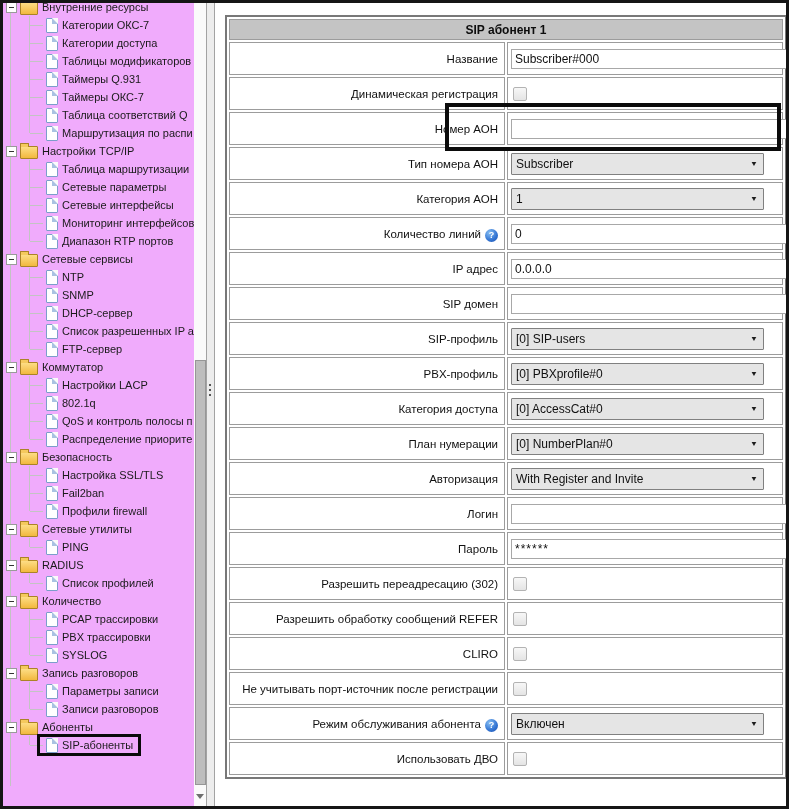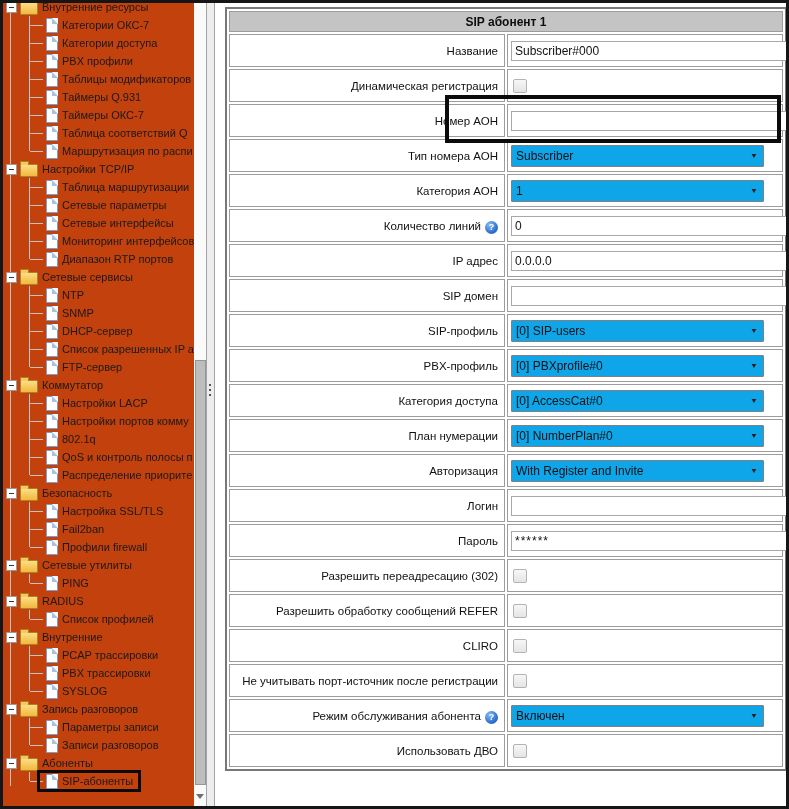--- a/index.html
+++ b/index.html
@@ -1,21 +1,21 @@
 <!DOCTYPE html>
 <html><head>
 <meta charset="utf-8">
 <style>
   * { margin:0; padding:0; box-sizing:content-box; }
   html,body { width:789px; height:809px; }
   body { font-family:"Liberation Sans", sans-serif; background:#fff; }
   #frame { width:783px; height:803px; border:3px solid #151515; display:flex; overflow:hidden; background:#fff; }
 
   
-  #sidebar { width:191px; height:803px; background:#c2410c; position:relative; overflow:hidden; flex:none;text-decoration:underline; }
+  #sidebar { width:191px; height:803px; background:#f0abfc; position:relative; overflow:hidden; flex:none;text-decoration:underline; }
   #tree { position:absolute; left:0; top:-5px; width:191px; }
   .rootline { position:absolute; left:7px; top:0; width:1px; height:783px; background:#c3c3c3; }
   .trow { height:18px; position:relative; display:flex; align-items:center; white-space:nowrap; font-size:11px; color:#1a1a1a; cursor:default; }
   .trow .lbl { margin-left:4px; }
   
   .trow.folder { padding-left:0; }
   .expbox { position:absolute; left:3px; top:4px; width:9px; height:9px; background:#fff; border:1px solid #9a9a9a; z-index:2; }
   .expbox::after { content:""; position:absolute; left:2px; top:4px; width:5px; height:1px; background:#333; }
   .foldico { position:absolute; left:17px; top:4px; width:16px; height:11px; background:linear-gradient(#fddd85,#f2b83e); border:1px solid #ab8326; border-radius:1px; z-index:1; }
   .foldico::before { content:""; position:absolute; left:-1px; top:-4px; width:7px; height:3px; background:#f5c95e; border:1px solid #ab8326; border-bottom:none; border-radius:1px 1px 0 0; }
@@ -34,30 +34,30 @@
   #vthumb { position:absolute; left:1px; top:357px; width:9px; height:423px; background:#bdbdbd; border:1px solid #969696; }
   #varrow { position:absolute; left:2px; top:791px; width:0; height:0; border-left:4px solid transparent; border-right:4px solid transparent; border-top:5px solid #6e6e6e; }
 
   
   #splitter { width:9px; height:803px; background:#ededed; border-left:1px solid #a3a3a3; border-right:1px solid #a3a3a3; box-sizing:border-box; position:relative; flex:none; cursor:col-resize; }
   #splitter .dots { position:absolute; left:2px; top:381px; }
   #splitter .dots i { display:block; width:2px; height:2px; background:#555; margin:0 0 3px 0; }
 
   
   #main { flex:1; background:#fff; position:relative; }
-  #tablewrap { position:absolute; left:10px; top:4px; width:558px; }
+  #tablewrap { position:absolute; left:10px; top:12px; width:558px; }
   table.ftable { border-collapse:separate; border-spacing:2px; width:558px; background:#fff; border:2px solid #787878; table-layout:fixed; }
   td { border:1px solid #9c9c9c; background:#fff; vertical-align:middle; }
   td.hdr { height:19px; background:#c4c4c4; text-align:center; font-weight:bold; font-size:12px; color:#0d0d0d; }
   td.flbl { width:259px; height:31px; text-align:right; font-size:11.5px; color:#111; padding-right:6px; white-space:nowrap; overflow:hidden;margin-left:44px; }
   td.fval { width:279px; height:31px; padding-left:3px; }
   .tin { width:324px; height:20px; border:1px solid #a8a8a8; box-sizing:border-box; font-size:12px; color:#111; display:flex; align-items:center; padding:0 3px; background:#fff; }
   .tin.focused { border:2px solid #8ab2e2; }
   .caret { display:inline-block; width:1px; height:13px; background:#000; margin:0 0 0 1px; }
-  .sel { width:253px; height:22px; border:1px solid #808080; border-radius:1px; box-sizing:border-box; font-size:12px; color:#111; display:flex; align-items:center; justify-content:space-between; padding:0 5px 0 4px; background:#0ea5e9; }
+  .sel { width:253px; height:22px; border:1px solid #808080; border-radius:1px; box-sizing:border-box; font-size:12px; color:#111; display:flex; align-items:center; justify-content:space-between; padding:0 5px 0 4px; background:#e5e5e5; }
   .sel .arr { font-size:8px; color:#1c1c1c; transform:scaleY(0.9); }
   .cb { width:12px; height:12px; margin-left:2px; border:1px solid #b3b3b3; border-radius:2px; background:linear-gradient(#f7f7f7,#e4e4e4); }
   .help { display:inline-block; width:13px; height:13px; margin:0 0 -2px 4px; border-radius:50%; background:radial-gradient(circle at 35% 30%, #85bdf2, #3273d2 60%, #1d50a9); color:#fff; font-size:9px; font-weight:bold; text-align:center; line-height:13px; }
   .pwd { letter-spacing:1px; }
   #num-highlight { position:absolute; left:220px; top:88px; width:336px; height:48px; border:4px solid #0b0b0b; box-sizing:border-box; pointer-events:none; z-index:5; }
 </style>
 </head>
 <body>
 
 <div id="frame">
@@ -73,24 +73,20 @@
         <div class="trow leaf">
           <span class="docico"></span>
           <span class="lbl">Категории ОКС-7</span>
         </div>
         <div class="trow leaf">
           <span class="docico"></span>
           <span class="lbl">Категории доступа</span>
         </div>
         <div class="trow leaf">
           <span class="docico"></span>
-          <span class="lbl">PBX профили</span>
-        </div>
-        <div class="trow leaf">
-          <span class="docico"></span>
           <span class="lbl">Таблицы модификаторов</span>
         </div>
         <div class="trow leaf">
           <span class="docico"></span>
           <span class="lbl">Таймеры Q.931</span>
         </div>
         <div class="trow leaf">
           <span class="docico"></span>
           <span class="lbl">Таймеры ОКС-7</span>
         </div>
@@ -156,24 +152,20 @@
           <span class="expbox"></span>
           <span class="foldico"></span>
           <span class="lbl">Коммутатор</span>
         </div>
         <div class="trow leaf">
           <span class="docico"></span>
           <span class="lbl">Настройки LACP</span>
         </div>
         <div class="trow leaf">
           <span class="docico"></span>
-          <span class="lbl">Настройки портов комму</span>
-        </div>
-        <div class="trow leaf">
-          <span class="docico"></span>
           <span class="lbl">802.1q</span>
         </div>
         <div class="trow leaf">
           <span class="docico"></span>
           <span class="lbl">QoS и контроль полосы п</span>
         </div>
         <div class="trow leaf last">
           <span class="docico"></span>
           <span class="lbl">Распределение приорите</span>
         </div>
@@ -208,21 +200,21 @@
           <span class="foldico"></span>
           <span class="lbl">RADIUS</span>
         </div>
         <div class="trow leaf last">
           <span class="docico"></span>
           <span class="lbl">Список профилей</span>
         </div>
         <div class="trow folder">
           <span class="expbox"></span>
           <span class="foldico"></span>
-          <span class="lbl">Внутренние</span>
+          <span class="lbl">Количество</span>
         </div>
         <div class="trow leaf">
           <span class="docico"></span>
           <span class="lbl">PCAP трассировки</span>
         </div>
         <div class="trow leaf">
           <span class="docico"></span>
           <span class="lbl">PBX трассировки</span>
         </div>
         <div class="trow leaf last">

